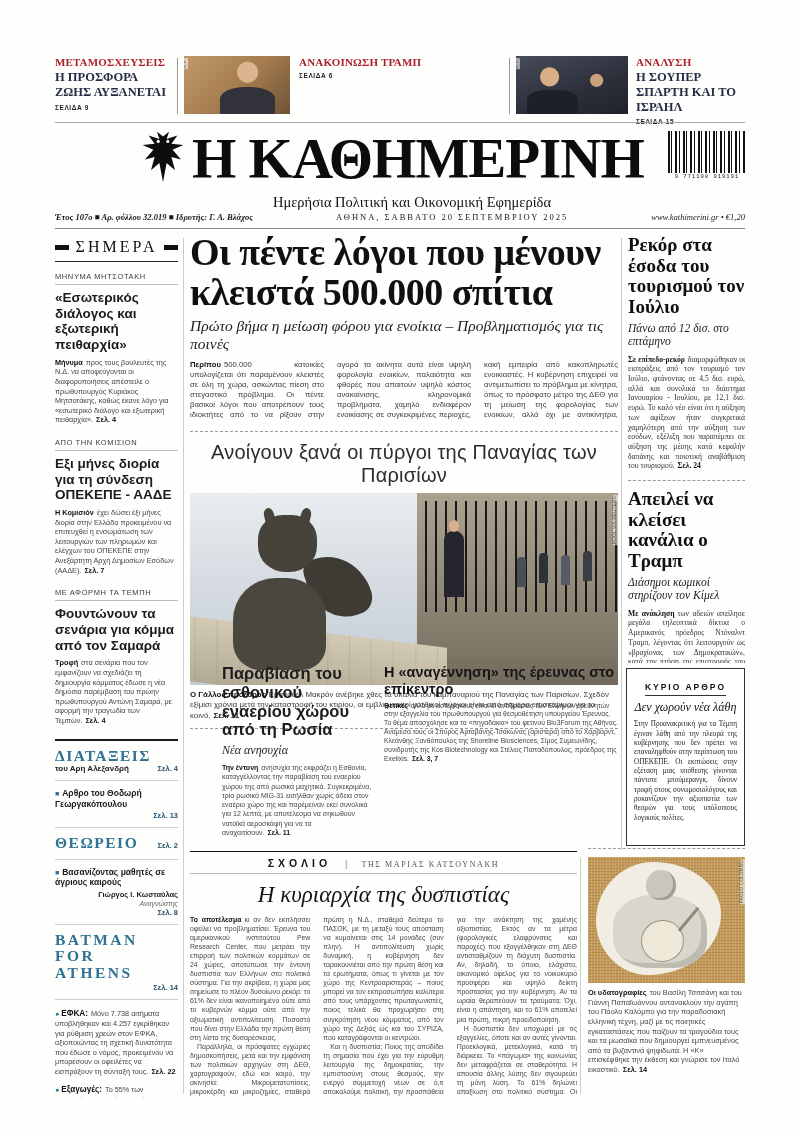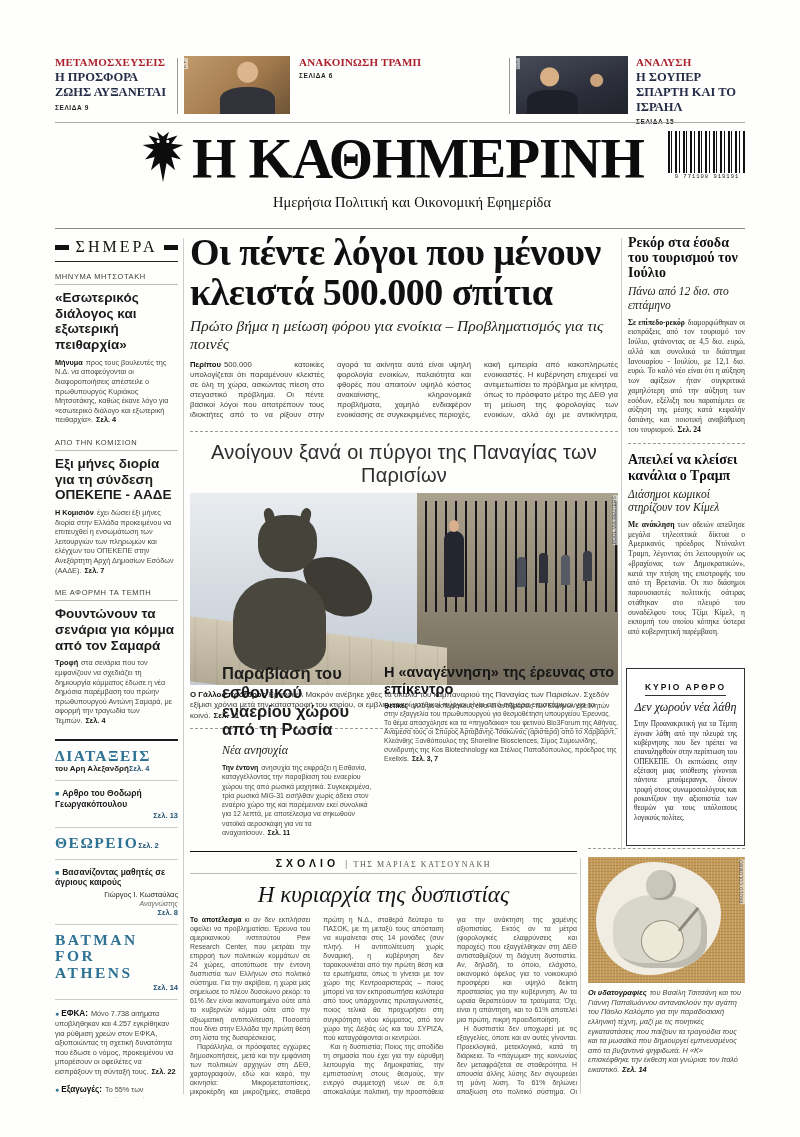--- a/index.html
+++ b/index.html
@@ -47,21 +47,21 @@
   .sidebar{position:absolute;left:55px;top:238px;width:123px;height:860px;overflow:hidden;}
   .sim-head{display:flex;align-items:center;gap:5px;border-bottom:1px solid #222;padding-bottom:5px;margin-bottom:10px;}
   .sim-head .bar{flex:0 0 14px;height:5px;background:#111;}
   .sim-head .txt{font-family:"Liberation Serif",serif;font-size:16px;letter-spacing:3px;color:#111;flex:1;text-align:center;}
   .sb-art{margin-bottom:13px;}
   .sb-kick{font-size:7.5px;color:#3c3c3c;letter-spacing:.6px;border-bottom:1px solid #bbb;padding-bottom:3px;margin-bottom:5px;}
   .sb-ttl{font-size:13.5px;font-weight:bold;color:#1b1b1b;line-height:1.16;margin-bottom:5px;}
   .sb-body{font-size:7.3px;line-height:1.32;color:#454545;}
   .sb-index{border-top:2px solid #1d1d1d;padding-top:7px;margin-top:2px;}
   .ix-big{font-family:"Liberation Serif",serif;font-weight:bold;color:#2e7294;letter-spacing:1.5px;font-size:15.5px;line-height:1.05;}
-  .ix-row{display:flex;align-items:baseline;}
+  .ix-row{display:flex;justify-content:space-between;align-items:baseline;}
   .ix-author{font-size:8px;font-weight:bold;color:#222;}
   .ix-pg{font-size:7.5px;font-weight:bold;color:#1f4f6e;}
   .ix-hr{border-top:1px solid #ccc;margin:7px 0;}
   .ix-item{font-size:8.5px;font-weight:bold;color:#1b1b1b;line-height:1.25;}
   .ix-item .sq{color:#2e7294;font-size:7px;margin-right:3px;}
   .ix-right{text-align:right;font-size:7.5px;margin-top:2px;}
   .ix-role{font-style:italic;font-weight:normal;color:#666;font-size:7px;}
   .brief{margin-top:9px;font-size:7.3px;line-height:1.3;color:#454545;}
   .brief .dot{color:#2e7294;font-size:7px;margin-right:2px;}
   .brief .bl{font-weight:bold;color:#111;font-size:8.2px;margin-right:3px;}
@@ -107,32 +107,32 @@
   .chairs{position:absolute;left:4px;right:4px;bottom:18px;display:flex;gap:5px;justify-content:center;}
   .chair{width:26px;height:34px;background:#e9e7e2;border-radius:5px;position:relative;}
   .chair::before{content:"";position:absolute;left:8px;top:-9px;width:9px;height:9px;border-radius:50%;background:#caa27e;}
   .chair::after{content:"";position:absolute;left:4px;top:2px;width:17px;height:18px;border-radius:4px;background:#323a49;}
   .res{flex:1;}
   .res-h{font-size:14.5px;font-weight:bold;line-height:1.16;color:#161616;margin-bottom:4px;}
   .res-body{font-size:6.8px;line-height:1.3;color:#454545;}
 
   
   .scholio{position:absolute;left:190px;top:851px;width:387px;}
-  .sc-head{border-top:1.5px solid #111;border-bottom:1px solid #bbb;padding:5px 0 4px;display:flex;justify-content:center;align-items:baseline;gap:6px;}
+  .sc-head{border-top:1.5px solid #111;border-bottom:1px solid #bbb;padding:5px 0 4px;display:flex;justify-content:center;align-items:baseline;gap:14px;}
   .sc-label{font-weight:bold;font-size:10.5px;letter-spacing:4px;color:#111;}
   .sc-by{font-family:"Liberation Serif",serif;font-size:8px;letter-spacing:1.6px;color:#555;}
   .sc-sep{color:#888;font-size:9px;}
   .sc-h{font-family:"Liberation Serif",serif;font-style:italic;font-size:23px;color:#151515;text-align:center;margin:8px 0 7px;}
   .sc-body{column-count:3;column-gap:13px;font-size:6.9px;line-height:1.31;color:#474747;height:182px;overflow:hidden;text-align:justify;}
   .sc-body p{margin:0 0 0 0;}
   .sc-body p.ind{text-indent:7px;}
 
   
   .rightcol{position:absolute;left:628px;top:235px;width:117px;height:428px;overflow:hidden;}
-  .r-h{font-family:"Liberation Serif",serif;font-weight:600;font-size:14px;line-height:1.08;color:#101010;}
+  .r-h{font-family:"Liberation Serif",serif;font-weight:600;font-size:19px;line-height:1.08;color:#101010;}
   .r-deck{font-family:"Liberation Serif",serif;font-style:italic;font-size:11.5px;line-height:1.15;color:#222;margin:5px 0 6px;}
   .r-body{font-family:"Liberation Serif",serif;font-size:7.6px;line-height:1.28;color:#2f2f2f;text-align:justify;}
   .r-dash{margin:9px 0 8px;}
   .editorial{position:absolute;left:626px;top:668px;width:119px;height:178px;border:1px solid #333;box-sizing:border-box;padding:7px 7px;background:#fff;}
   .ed-label{text-align:center;margin-bottom:5px;}
   .ed-label span{display:inline-block;font-weight:bold;font-size:8.5px;letter-spacing:2px;color:#111;border-bottom:1px solid #333;padding-bottom:3px;}
   .ed-h{font-family:"Liberation Serif",serif;font-style:italic;font-size:12px;line-height:1.1;color:#111;text-align:center;margin:4px 0 6px;}
   .ed-body{font-family:"Liberation Serif",serif;font-size:7.2px;line-height:1.3;color:#222;text-align:justify;}
 
   
@@ -140,21 +140,21 @@
   .rebetes{position:absolute;left:588px;top:857px;width:157px;}
   .reb-title{font-size:15px;font-weight:bold;color:#141414;margin:0 0 5px 8px;}
   .reb-art{position:relative;height:126px;overflow:hidden;background:#c49a58;
      background-image:repeating-linear-gradient(0deg,rgba(70,35,0,.13) 0 1px,rgba(0,0,0,0) 1px 3px),
                       repeating-linear-gradient(90deg,rgba(255,255,255,.15) 0 1px,rgba(0,0,0,0) 1px 3px);}
   .reb-paper{position:absolute;left:5%;top:4%;width:80%;height:90%;background:#f1ede2;border-radius:46% 54% 58% 42%/52% 46% 54% 48%;}
   .reb-head{position:absolute;left:37%;top:10%;width:19%;height:24%;background:#c9c6bc;border-radius:50% 50% 46% 46%;box-shadow:inset -3px -2px 0 rgba(90,88,80,.35);}
   .reb-body2{position:absolute;left:16%;top:30%;width:60%;height:58%;background:#d9d6cb;border-radius:42% 46% 36% 40%;box-shadow:inset -6px -5px 0 rgba(110,108,98,.25);}
   .reb-bz{position:absolute;left:34%;top:50%;width:26%;height:32%;background:#eee8d8;border:1px solid #97927f;border-radius:50%;transform:rotate(-18deg);}
   .reb-bz::after{content:"";position:absolute;right:-26px;top:6px;width:30px;height:3px;background:#8c8779;transform:rotate(-32deg);}
-  .reb-cap{margin-top:5px;font-size:7.4px;line-height:1.3;color:#454545;font-style:italic;}
+  .reb-cap{margin-top:5px;font-size:7.4px;line-height:1.3;color:#454545;}
 </style>
 </head>
 <body>
 
 <div id="page">
 
   <div class="abs teaser" style="left:55px;top:56px;width:118px;">
     <div class="kick">ΜΕΤΑΜΟΣΧΕΥΣΕΙΣ</div>
     <div class="ttl">Η ΠΡΟΣΦΟΡΑ ΖΩΗΣ ΑΥΞΑΝΕΤΑΙ</div>
     <div class="pg">ΣΕΛΙΔΑ 9</div>
@@ -184,20 +184,25 @@
       <circle cx="16" cy="9" r="1.3" fill="#fff"></circle>
         <circle cx="24" cy="9" r="1.3" fill="#fff"></circle>
     </svg>
   </div>
   <div class="abs mast-title" style="left:192px;top:130px;width:470px;">Η ΚΑΘΗΜΕΡΙΝΗ</div>
   <div class="abs" style="left:668px;top:131px;width:78px;">
     <div class="barcode" style="height:42px;"></div>
     <div class="bar-num">9 771108 919191</div>
   </div>
   <div class="abs mast-sub" style="left:192px;top:194px;width:440px;">Ημερήσια Πολιτική και Οικονομική Εφημερίδα</div>
+  <div class="abs dateline" style="left:55px;top:212px;width:690px;">
+    <span class="ed">Έτος 107ο ■ Αρ. φύλλου 32.019 ■ Ιδρυτής: Γ. Α. Βλάχος</span>
+    <span class="mid">ΑΘΗΝΑ, ΣΑΒΒΑΤΟ 20 ΣΕΠΤΕΜΒΡΙΟΥ 2025</span>
+    <span class="pr">www.kathimerini.gr  •  €1,20</span>
+  </div>
   <div class="toprule" style="top:228px;border-top-color:#888;"></div>
 
   <div class="vrule" style="left:183px;top:238px;height:856px;"></div>
   <div class="vrule" style="left:621px;top:238px;height:612px;"></div>
   <div class="vrule" style="left:580px;top:858px;height:236px;"></div>
 
   <div class="sidebar">
     <div class="sim-head">
       <span class="bar"></span>
       <span class="txt">ΣΗΜΕΡΑ</span>
@@ -232,21 +237,21 @@
       <div class="ix-item"><span class="sq">■</span><span>Αρθρο του Θοδωρή Γεωργακόπουλου</span></div>
       <div class="ix-right ix-pg">Σελ. 13</div>
       <div class="ix-hr"></div>
       <div class="ix-row">
         <span class="ix-big">ΘΕΩΡΕΙΟ</span>
         <span class="ix-pg">Σελ. 2</span>
       </div>
       <div class="ix-hr"></div>
       <div class="ix-item"><span class="sq">■</span><span>Βασανίζοντας μαθητές σε άγριους καιρούς</span></div>
       <div class="ix-right">
-        <span style="font-weight:normal;">Γιώργος Ι. Κωσταύλας</span><br>
+        <span style="font-weight:bold;">Γιώργος Ι. Κωσταύλας</span><br>
         <span class="ix-role">Αναγνώστης</span><br>
         <span class="ix-pg">Σελ. 8</span>
       </div>
       <div class="ix-hr"></div>
       <div class="ix-big" style="letter-spacing:2.5px;">BATMAN FOR ATHENS</div>
       <div class="ix-right ix-pg">Σελ. 14</div>
       <div class="ix-hr"></div>
     </div>
 
     <p class="brief"><span class="dot">●</span><span class="bl">ΕΦΚΑ:</span><span>Μόνο 7.738 αιτήματα υποβλήθηκαν και 4.257 εγκρίθηκαν για ρύθμιση χρεών στον ΕΦΚΑ, αξιοποιώντας τη σχετική δυνατότητα που έδωσε ο νόμος, προκειμένου να μπορέσουν οι οφειλέτες να εισπράξουν τη σύνταξή τους.</span><b class="pref">Σελ. 22</b></p>

